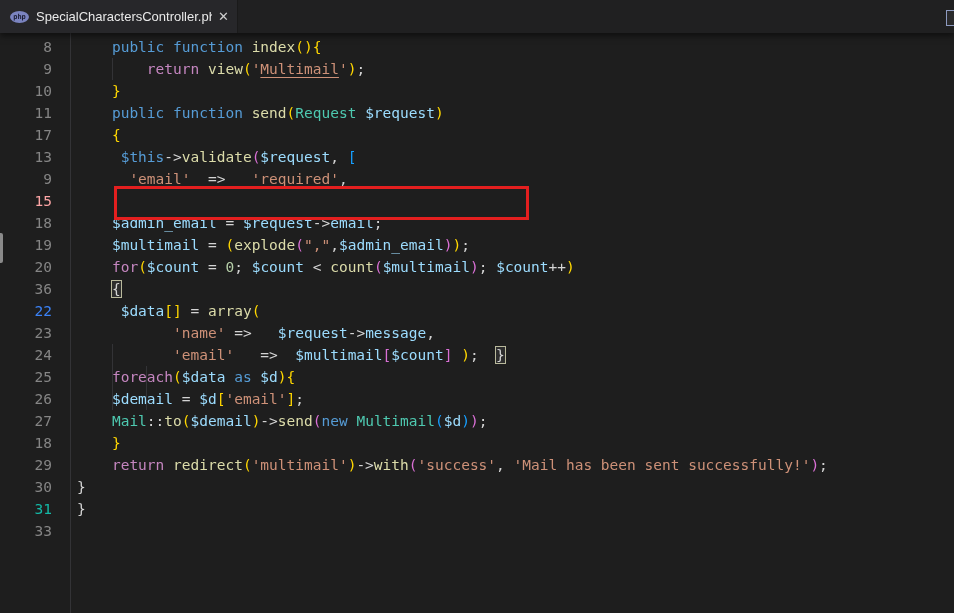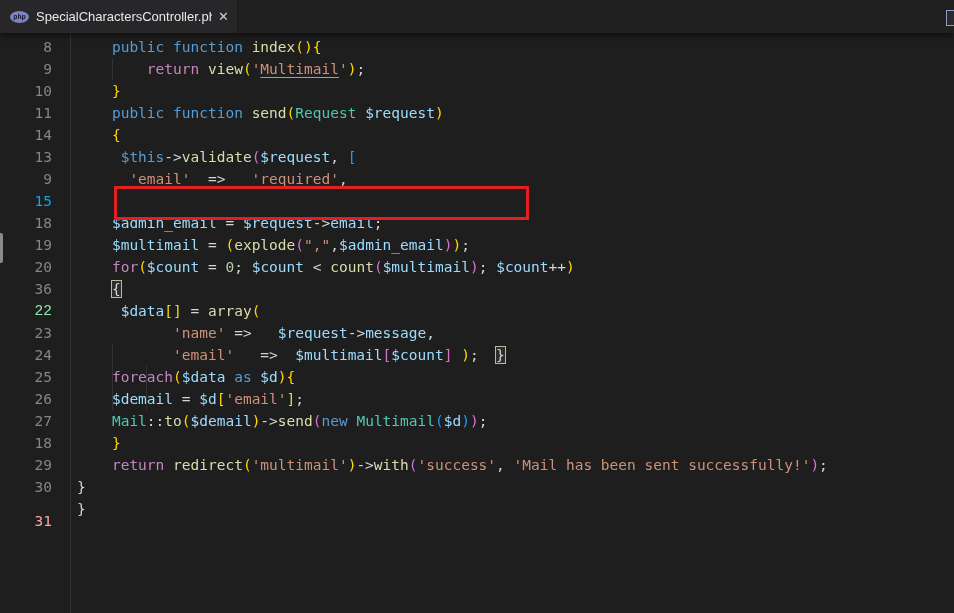--- a/index.html
+++ b/index.html
@@ -91,36 +91,37 @@
   <div class="editor">
     <div class="guide g0"></div>
     <div class="guide g1"></div>
     <div class="guide g2"></div>
     <div class="guide g3"></div>
     <div id="lines">
         <div class="line"><span class="ln" style="color: rgb(133, 133, 133);">8</span><span class="code">    <span style="color: rgb(86, 156, 214);">public</span><span style="color: rgb(212, 212, 212);"> </span><span style="color: rgb(86, 156, 214);">function</span><span style="color: rgb(212, 212, 212);"> </span><span style="color: rgb(220, 220, 170);">index</span><span style="color: rgb(255, 215, 0);">(){</span></span></div>
         <div class="line"><span class="ln" style="color: rgb(133, 133, 133);">9</span><span class="code">        <span style="color: rgb(197, 134, 192);">return</span><span style="color: rgb(212, 212, 212);"> </span><span style="color: rgb(220, 220, 170);">view</span><span style="color: rgb(255, 215, 0);">(</span><span style="color: rgb(206, 145, 120);">'</span><span class="u" style="color: rgb(206, 145, 120);">Multimail</span><span style="color: rgb(206, 145, 120);">'</span><span style="color: rgb(255, 215, 0);">)</span><span style="color: rgb(212, 212, 212);">;</span></span></div>
         <div class="line"><span class="ln" style="color: rgb(133, 133, 133);">10</span><span class="code">    <span style="color: rgb(255, 215, 0);">}</span></span></div>
         <div class="line"><span class="ln" style="color: rgb(133, 133, 133);">11</span><span class="code">    <span style="color: rgb(86, 156, 214);">public</span><span style="color: rgb(212, 212, 212);"> </span><span style="color: rgb(86, 156, 214);">function</span><span style="color: rgb(212, 212, 212);"> </span><span style="color: rgb(220, 220, 170);">send</span><span style="color: rgb(255, 215, 0);">(</span><span style="color: rgb(78, 201, 176);">Request</span><span style="color: rgb(212, 212, 212);"> </span><span style="color: rgb(156, 220, 254);">$request</span><span style="color: rgb(255, 215, 0);">)</span></span></div>
-        <div class="line"><span class="ln" style="color: rgb(133, 133, 133);">14</span><span class="code">    <span style="color: rgb(255, 215, 0);">{</span></span></div>
+        <div class="line"><span class="ln" style="color: rgb(133, 133, 133);">17</span><span class="code">    <span style="color: rgb(255, 215, 0);">{</span></span></div>
         <div class="line"><span class="ln" style="color: rgb(133, 133, 133);">13</span><span class="code">     <span style="color: rgb(86, 156, 214);">$this</span><span style="color: rgb(212, 212, 212);">-&gt;</span><span style="color: rgb(220, 220, 170);">validate</span><span style="color: rgb(218, 112, 214);">(</span><span style="color: rgb(156, 220, 254);">$request</span><span style="color: rgb(212, 212, 212);">, </span><span style="color: rgb(23, 159, 255);">[</span></span></div>
         <div class="line"><span class="ln" style="color: rgb(133, 133, 133);">9</span><span class="code">      <span style="color: rgb(206, 145, 120);">'email'</span><span style="color: rgb(212, 212, 212);">  =&gt;   </span><span style="color: rgb(206, 145, 120);">'required'</span><span style="color: rgb(212, 212, 212);">,</span></span></div>
-        <div class="line"><span class="ln" style="color: #0ea5e9;">15</span></div>
+        <div class="line"><span class="ln" style="color: #fca5a5;">15</span></div>
         <div class="line"><span class="ln" style="color: rgb(133, 133, 133);">18</span><span class="code">    <span style="color: rgb(156, 220, 254);">$admin_email</span><span style="color: rgb(212, 212, 212);"> = </span><span style="color: rgb(156, 220, 254);">$request</span><span style="color: rgb(212, 212, 212);">-&gt;</span><span style="color: rgb(156, 220, 254);">email</span><span style="color: rgb(212, 212, 212);">;</span></span></div>
         <div class="line"><span class="ln" style="color: rgb(133, 133, 133);">19</span><span class="code">    <span style="color: rgb(156, 220, 254);">$multimail</span><span style="color: rgb(212, 212, 212);"> = </span><span style="color: rgb(255, 215, 0);">(</span><span style="color: rgb(220, 220, 170);">explode</span><span style="color: rgb(218, 112, 214);">(</span><span style="color: rgb(206, 145, 120);">","</span><span style="color: rgb(212, 212, 212);">,</span><span style="color: rgb(156, 220, 254);">$admin_email</span><span style="color: rgb(218, 112, 214);">)</span><span style="color: rgb(255, 215, 0);">)</span><span style="color: rgb(212, 212, 212);">;</span></span></div>
         <div class="line"><span class="ln" style="color: rgb(133, 133, 133);">20</span><span class="code">    <span style="color: rgb(197, 134, 192);">for</span><span style="color: rgb(255, 215, 0);">(</span><span style="color: rgb(156, 220, 254);">$count</span><span style="color: rgb(212, 212, 212);"> = </span><span style="color: rgb(181, 206, 168);">0</span><span style="color: rgb(212, 212, 212);">; </span><span style="color: rgb(156, 220, 254);">$count</span><span style="color: rgb(212, 212, 212);"> &lt; </span><span style="color: rgb(220, 220, 170);">count</span><span style="color: rgb(218, 112, 214);">(</span><span style="color: rgb(156, 220, 254);">$multimail</span><span style="color: rgb(218, 112, 214);">)</span><span style="color: rgb(212, 212, 212);">; </span><span style="color: rgb(156, 220, 254);">$count</span><span style="color: rgb(212, 212, 212);">++</span><span style="color: rgb(255, 215, 0);">)</span></span></div>
         <div class="line"><span class="ln" style="color: rgb(133, 133, 133);">36</span><span class="code">    <span class="m" style="color: rgb(212, 212, 212);">{</span></span></div>
-        <div class="line"><span class="ln" style="color: #86efac; font-family: Liberation Mono, monospace;">22</span><span class="code">     <span style="color: rgb(156, 220, 254);">$data</span><span style="color: rgb(255, 215, 0);">[]</span><span style="color: rgb(212, 212, 212);"> = </span><span style="color: rgb(220, 220, 170);">array</span><span style="color: rgb(255, 215, 0);">(</span></span></div>
+        <div class="line"><span class="ln" style="color: #3b82f6;">22</span><span class="code">     <span style="color: rgb(156, 220, 254);">$data</span><span style="color: rgb(255, 215, 0);">[]</span><span style="color: rgb(212, 212, 212);"> = </span><span style="color: rgb(220, 220, 170);">array</span><span style="color: rgb(255, 215, 0);">(</span></span></div>
         <div class="line"><span class="ln" style="color: rgb(133, 133, 133);">23</span><span class="code">           <span style="color: rgb(206, 145, 120);">'name'</span><span style="color: rgb(212, 212, 212);"> =&gt;   </span><span style="color: rgb(156, 220, 254);">$request</span><span style="color: rgb(212, 212, 212);">-&gt;</span><span style="color: rgb(156, 220, 254);">message</span><span style="color: rgb(212, 212, 212);">,</span></span></div>
         <div class="line"><span class="ln" style="color: rgb(133, 133, 133);">24</span><span class="code">           <span style="color: rgb(206, 145, 120);">'email'</span><span style="color: rgb(212, 212, 212);">   =&gt;  </span><span style="color: rgb(156, 220, 254);">$multimail</span><span style="color: rgb(218, 112, 214);">[</span><span style="color: rgb(156, 220, 254);">$count</span><span style="color: rgb(218, 112, 214);">]</span><span style="color: rgb(212, 212, 212);"> </span><span style="color: rgb(255, 215, 0);">)</span><span style="color: rgb(212, 212, 212);">; </span><span style="color: rgb(212, 212, 212);"> </span><span class="m" style="color: rgb(212, 212, 212);">}</span></span></div>
         <div class="line"><span class="ln" style="color: rgb(133, 133, 133);">25</span><span class="code">    <span style="color: rgb(197, 134, 192);">foreach</span><span style="color: rgb(255, 215, 0);">(</span><span style="color: rgb(156, 220, 254);">$data</span><span style="color: rgb(212, 212, 212);"> </span><span style="color: rgb(86, 156, 214);">as</span><span style="color: rgb(212, 212, 212);"> </span><span style="color: rgb(156, 220, 254);">$d</span><span style="color: rgb(255, 215, 0);">)</span><span style="color: rgb(255, 215, 0);">{</span></span></div>
         <div class="line"><span class="ln" style="color: rgb(133, 133, 133);">26</span><span class="code">    <span style="color: rgb(156, 220, 254);">$demail</span><span style="color: rgb(212, 212, 212);"> = </span><span style="color: rgb(156, 220, 254);">$d</span><span style="color: rgb(255, 215, 0);">[</span><span style="color: rgb(206, 145, 120);">'email'</span><span style="color: rgb(255, 215, 0);">]</span><span style="color: rgb(212, 212, 212);">;</span></span></div>
         <div class="line"><span class="ln" style="color: rgb(133, 133, 133);">27</span><span class="code">    <span style="color: rgb(78, 201, 176);">Mail</span><span style="color: rgb(212, 212, 212);">::</span><span style="color: rgb(220, 220, 170);">to</span><span style="color: rgb(255, 215, 0);">(</span><span style="color: rgb(156, 220, 254);">$demail</span><span style="color: rgb(255, 215, 0);">)</span><span style="color: rgb(212, 212, 212);">-&gt;</span><span style="color: rgb(220, 220, 170);">send</span><span style="color: rgb(218, 112, 214);">(</span><span style="color: rgb(86, 156, 214);">new</span><span style="color: rgb(212, 212, 212);"> </span><span style="color: rgb(78, 201, 176);">Multimail</span><span style="color: rgb(23, 159, 255);">(</span><span style="color: rgb(156, 220, 254);">$d</span><span style="color: rgb(23, 159, 255);">)</span><span style="color: rgb(218, 112, 214);">)</span><span style="color: rgb(212, 212, 212);">;</span></span></div>
         <div class="line"><span class="ln" style="color: rgb(133, 133, 133);">18</span><span class="code">    <span style="color: rgb(255, 215, 0);">}</span></span></div>
         <div class="line"><span class="ln" style="color: rgb(133, 133, 133);">29</span><span class="code">    <span style="color: rgb(197, 134, 192);">return</span><span style="color: rgb(212, 212, 212);"> </span><span style="color: rgb(220, 220, 170);">redirect</span><span style="color: rgb(255, 215, 0);">(</span><span style="color: rgb(206, 145, 120);">'multimail'</span><span style="color: rgb(255, 215, 0);">)</span><span style="color: rgb(212, 212, 212);">-&gt;</span><span style="color: rgb(220, 220, 170);">with</span><span style="color: rgb(218, 112, 214);">(</span><span style="color: rgb(206, 145, 120);">'success'</span><span style="color: rgb(212, 212, 212);">, </span><span style="color: rgb(206, 145, 120);">'Mail has been sent successfully!'</span><span style="color: rgb(218, 112, 214);">)</span><span style="color: rgb(212, 212, 212);">;</span></span></div>
         <div class="line"><span class="ln" style="color: rgb(133, 133, 133);">30</span><span class="code"><span style="color: rgb(212, 212, 212);">}</span></span></div>
-        <div class="line"><span class="ln" style="color: #fca5a5; margin-top: 12px;">31</span><span class="code"><span style="color: rgb(212, 212, 212);">}</span></span></div>
+        <div class="line"><span class="ln" style="color: #14b8a6;">31</span><span class="code"><span style="color: rgb(212, 212, 212);">}</span></span></div>
+        <div class="line"><span class="ln" style="color: rgb(133, 133, 133);">33</span><span class="code"></span></div>
       </div>
     <div class="redbox" style="border-color: rgb(228, 31, 31);"></div>
     <div class="edgebar"></div>
   </div>
 
 </div>
 
 </body></html>

